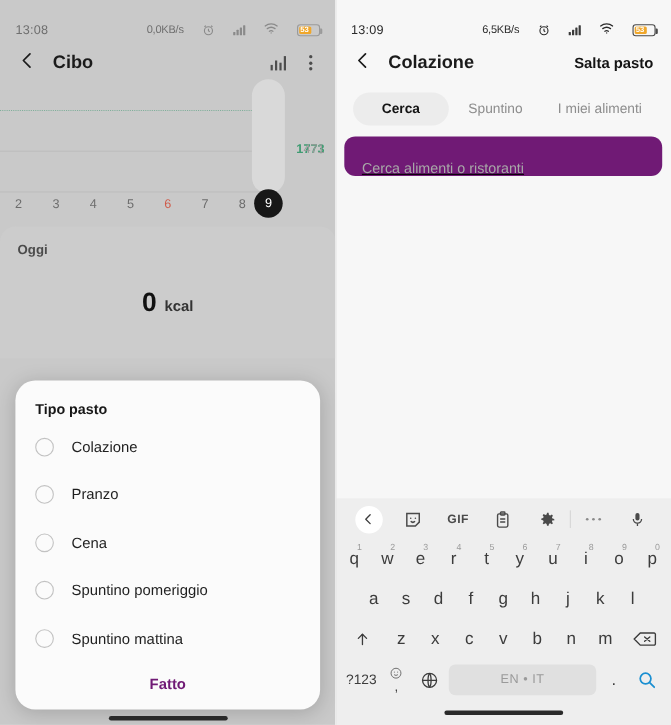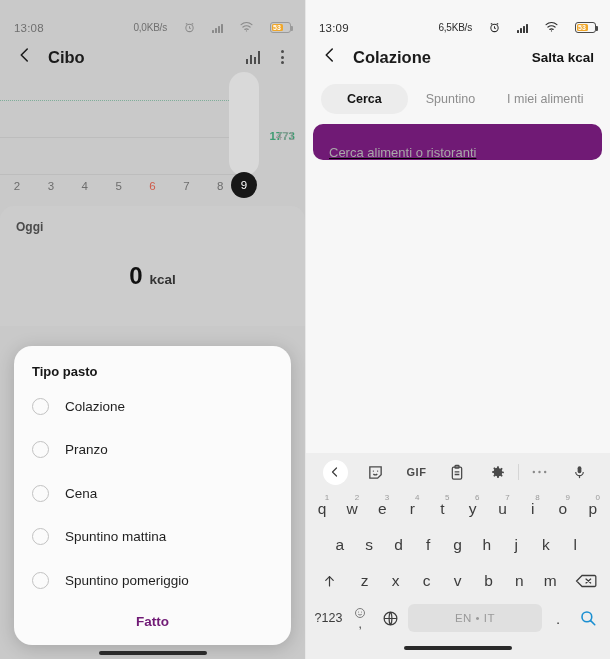--- a/index.html
+++ b/index.html
@@ -395,25 +395,25 @@
       <div class="radio-row">
         <span class="radio"></span>
         <span class="radio-label">Pranzo</span>
       </div>
       <div class="radio-row">
         <span class="radio"></span>
         <span class="radio-label">Cena</span>
       </div>
       <div class="radio-row">
         <span class="radio"></span>
-        <span class="radio-label">Spuntino mattina</span>
+        <span class="radio-label">Spuntino pomeriggio</span>
       </div>
       <div class="radio-row">
         <span class="radio"></span>
-        <span class="radio-label">Spuntino pomeriggio</span>
+        <span class="radio-label">Spuntino mattina</span>
       </div>
 
       <div class="dialog-done">Fatto</div>
     </div>
 
     <div class="navbar-pill"></div>
   </div>
 
   <div class="panel panel-right">
 
@@ -449,21 +449,21 @@
       </span>
     </div>
 
     <div class="appbar">
       <span>
         <svg class="back-chevron" viewBox="0 0 24 24" fill="none" stroke="#1b1b1b" stroke-width="2.1" stroke-linecap="round" stroke-linejoin="round">
           <polyline points="15 4 7 12 15 20"></polyline>
         </svg>
       </span>
       <span class="appbar-title">Colazione</span>
-      <span class="skip-label">Salta kcal</span>
+      <span class="skip-label">Salta pasto</span>
     </div>
 
     <div class="tabs">
       <span class="tab active">Cerca</span>
       <span class="tab">Spuntino</span>
       <span class="tab">I miei alimenti</span>
     </div>
 
     <div class="searchbar">
       <span class="ph">Cerca alimenti o ristoranti</span>

